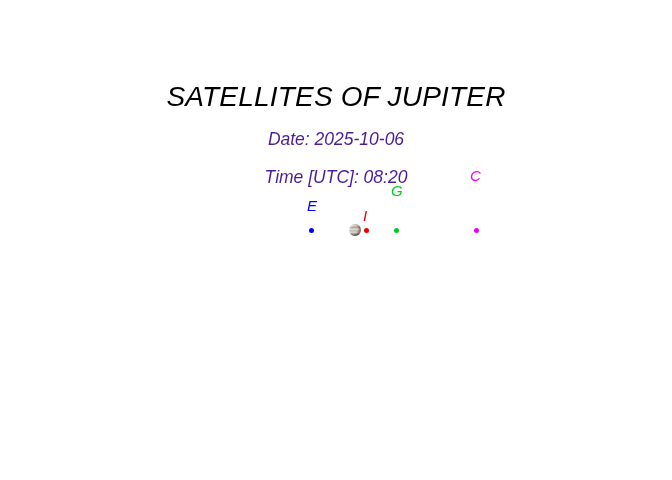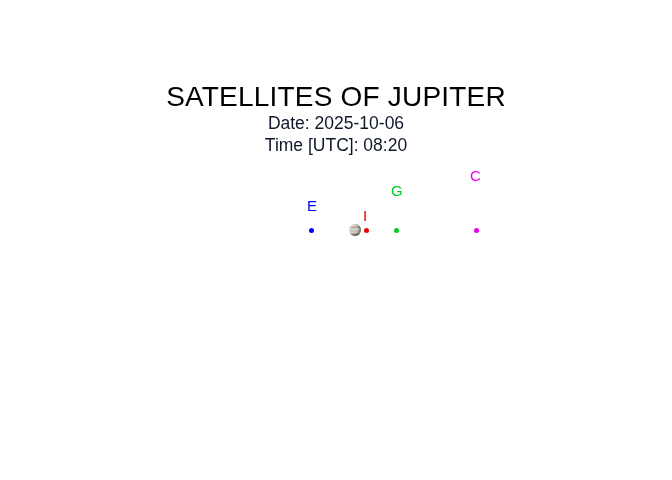--- a/index.html
+++ b/index.html
@@ -15,20 +15,21 @@
     font-family: "Liberation Sans", sans-serif;
     color: #000000;
     position: relative;
   }
 
   #stage {
     position: relative;
     width: 672px;
     height: 480px;
     background: #ffffff;
+    font-style: italic;
   }
 
   
   .header {
     position: absolute;
     left: 0;
     top: 82px;
     width: 672px;
     text-align: center;
     line-height: 1;
@@ -38,22 +39,22 @@
     font-weight: normal;
     letter-spacing: 0.2px;
     color: #000000;
     margin: 0;
     padding: 0;
     line-height: 30px;
   }
   .subtitle {
     font-size: 17.5px;
     font-weight: normal;
-    color: #0f172a;
-    margin: 0;
+    color: #4c1d95;
+    margin: 16px;
     padding: 0;
     line-height: 22px;
   }
 
   
   .sky {
     position: absolute;
     left: 0;
     top: 0;
     width: 672px;

